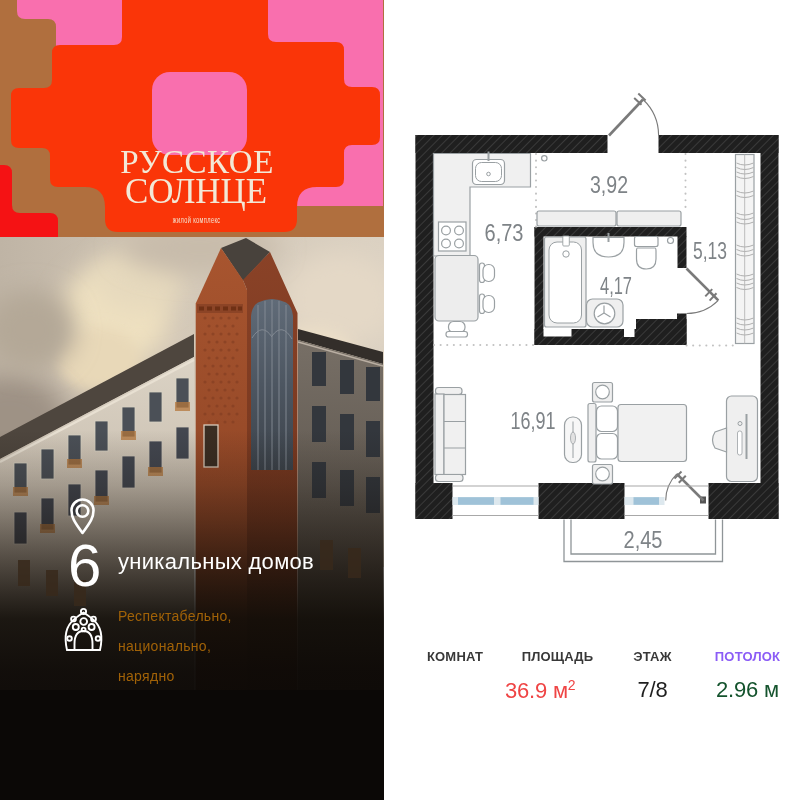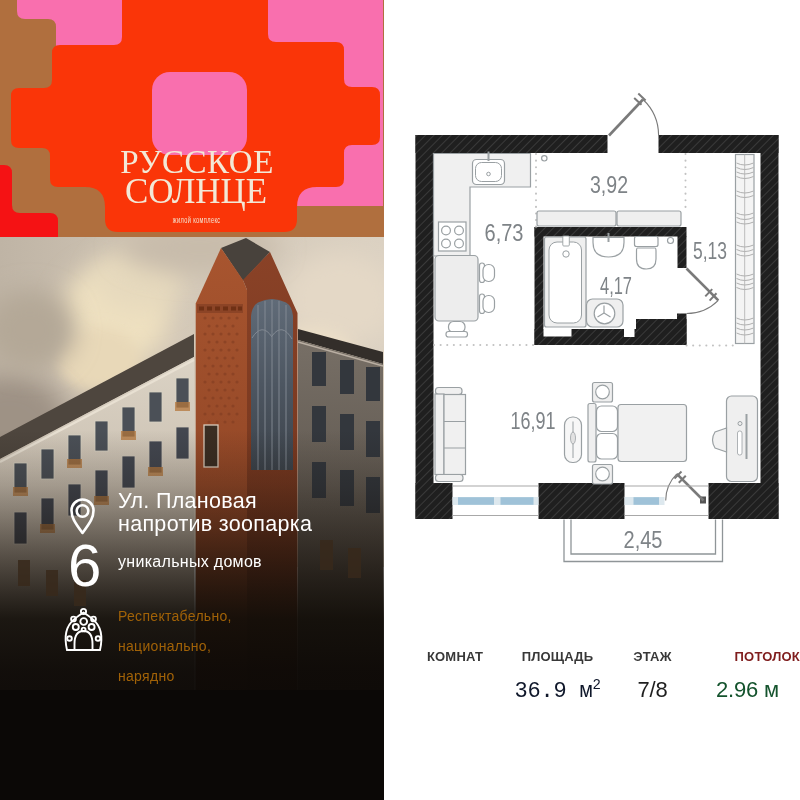--- a/index.html
+++ b/index.html
@@ -262,25 +262,24 @@
     <rect x="348" y="548" width="13" height="30"></rect>
   </g>
   <rect x="0" y="690" width="384" height="110" fill="#0b0806"></rect>
 </svg>
 
 <svg class="abs" style="left:60px;top:490px" width="46" height="50" viewBox="0 0 46 50">
   <path d="M22.5,43 C14,31.5 11.5,27 11.5,20.5 a11,11 0 1 1 22,0 C33.5,27 31,31.5 22.5,43 Z" fill="none" stroke="#fff" stroke-width="2.6" stroke-linejoin="round"></path>
   <circle cx="22.5" cy="21" r="5.8" fill="none" stroke="#fff" stroke-width="2.6"></circle>
 </svg>
 
-<div class="abs" style="left:118px;top:490px;font-size:21.5px;line-height:22.5px;color:#fff;letter-spacing:0.3px;">Ул. Плановая<br>напротив зоопарка</div>
 
 <div class="abs" style="left:68px;top:538.5px;font-size:60px;line-height:54px;color:#fff;font-weight:400;">6</div>
 
-<div class="abs" style="left:118px;top:550px;font-size:16px;line-height:23px;color:#fff;letter-spacing:0.3px;">уникальных домов</div>
+<div class="abs" style="left:118px;top:550px;font-size:22px;line-height:23px;color:#fff;letter-spacing:0.3px;">уникальных домов</div>
 
 <svg class="abs" style="left:60px;top:606px" width="48" height="50" viewBox="0 0 48 50">
   <g fill="none" stroke="#fff" stroke-width="1.9" stroke-linecap="round">
     <path d="M7,44 C4,31 6,20 14,13.5 C17,11 20,8.5 23.5,6.5 C27,8.5 30,11 33,13.5 C41,20 43,31 40,44 Z"></path>
     <path d="M14.5,44 V38 Q14.5,25 23.5,25 Q32.5,25 32.5,38 V44"></path>
     <circle cx="23.5" cy="5.5" r="2.6"></circle>
     <circle cx="13.5" cy="13" r="2.4"></circle>
     <circle cx="33.5" cy="13" r="2.4"></circle>
     <circle cx="23.7" cy="15.5" r="3.4"></circle>
     <circle cx="15.8" cy="21" r="3"></circle>
@@ -511,21 +510,21 @@
 </svg>
 
 <div class="abs" style="left:400px;top:649px;width:400px;height:60px;">
 
   <div class="abs" style="left:0px;top:0;width:110px;text-align:center;font-size:13px;font-weight:bold;color:#383838;letter-spacing:0.2px;">КОМНАТ</div>
 
   <div class="abs" style="left:105px;top:0;width:105px;text-align:center;font-size:13px;font-weight:bold;color:#383838;letter-spacing:0.2px;">ПЛОЩАДЬ</div>
 
   <div class="abs" style="left:205px;top:0;width:95px;text-align:center;font-size:13px;font-weight:bold;color:#383838;letter-spacing:0.2px;">ЭТАЖ</div>
 
-  <div class="abs" style="left:295px;top:0;width:105px;text-align:right;font-size:13px;font-weight:bold;color:#7f1d1d;letter-spacing:0.2px;">ПОТОЛОК</div>
-
-
-  <div class="abs" style="left:105px;top:27.5px;width:105px;text-align:center;font-size:22px;letter-spacing:-0.2px;color:#0f172a;font-family:Liberation Mono, monospace;">36.9 м<sup style="font-size:14px;">2</sup></div>
+  <div class="abs" style="left:295px;top:0;width:105px;text-align:center;font-size:13px;font-weight:bold;color:#8b5cf6;letter-spacing:0.2px;">ПОТОЛОК</div>
+
+
+  <div class="abs" style="left:105px;top:27.5px;width:105px;font-size:22px;letter-spacing:-0.2px;color:#ef4444;">36.9 м<sup style="font-size:14px;">2</sup></div>
 
   <div class="abs" style="left:205px;top:27.5px;width:95px;text-align:center;font-size:22px;letter-spacing:-0.2px;color:#1f1f1f;">7/8</div>
 
   <div class="abs" style="left:295px;top:27.5px;width:105px;text-align:center;font-size:22px;letter-spacing:-0.2px;color:#14532d;">2.96 м</div>
 </div>
 
 </body></html>

